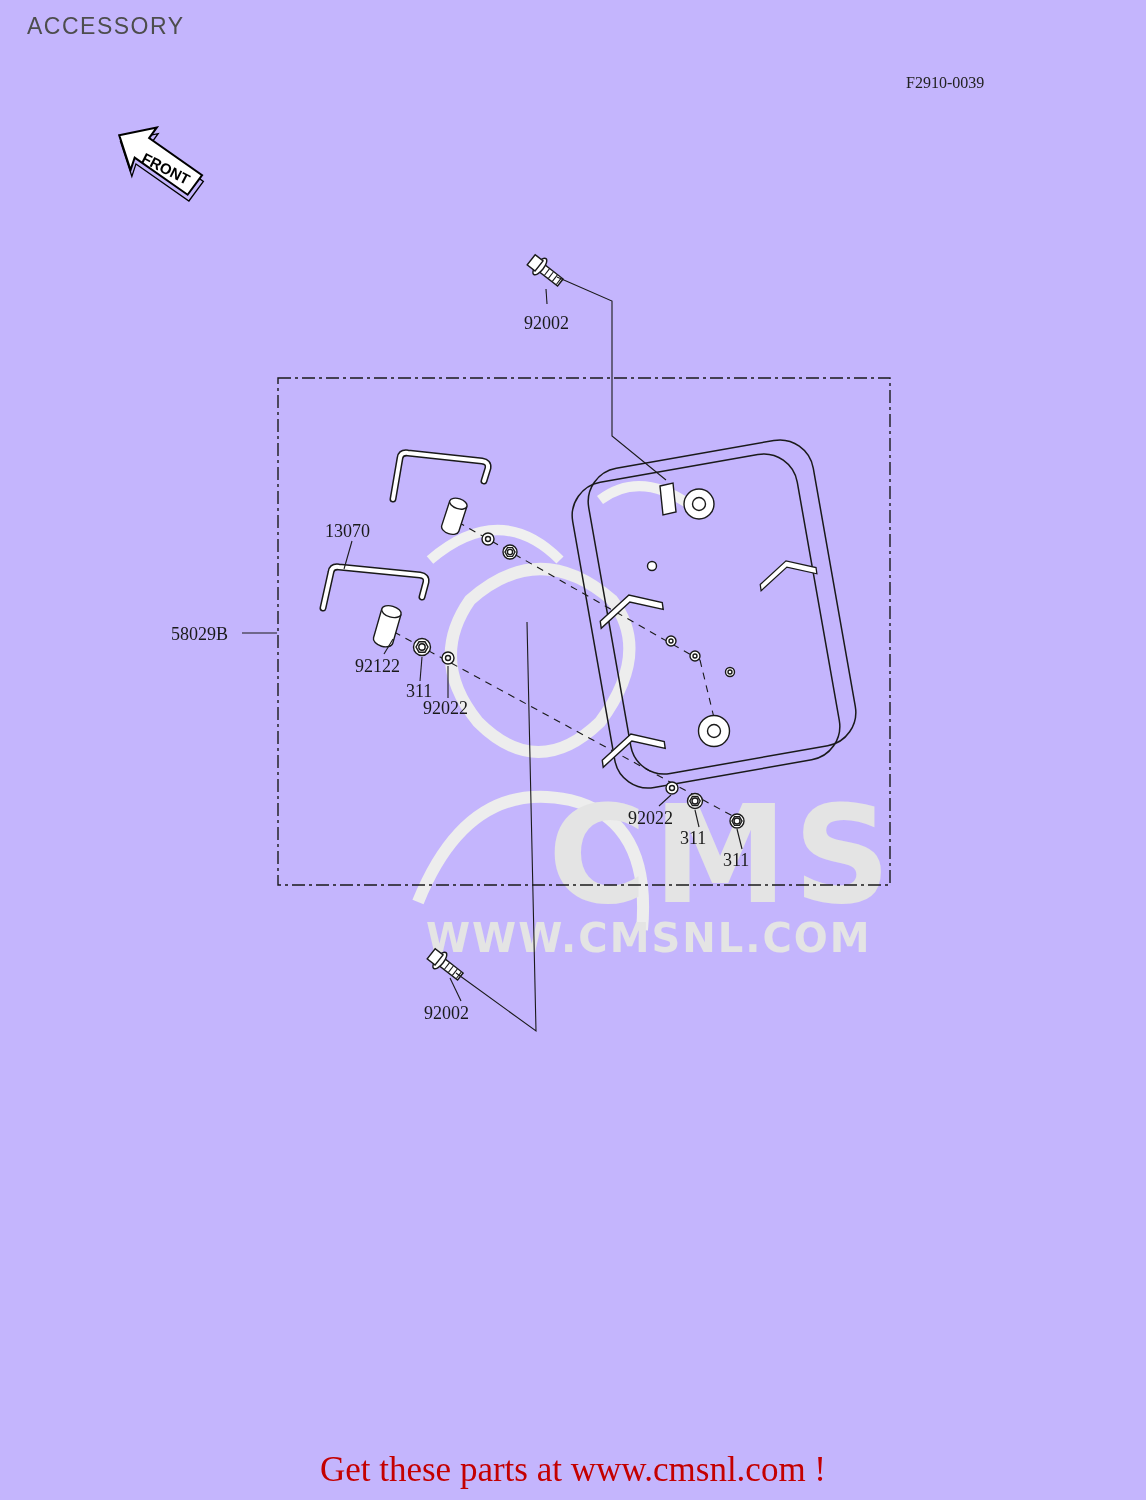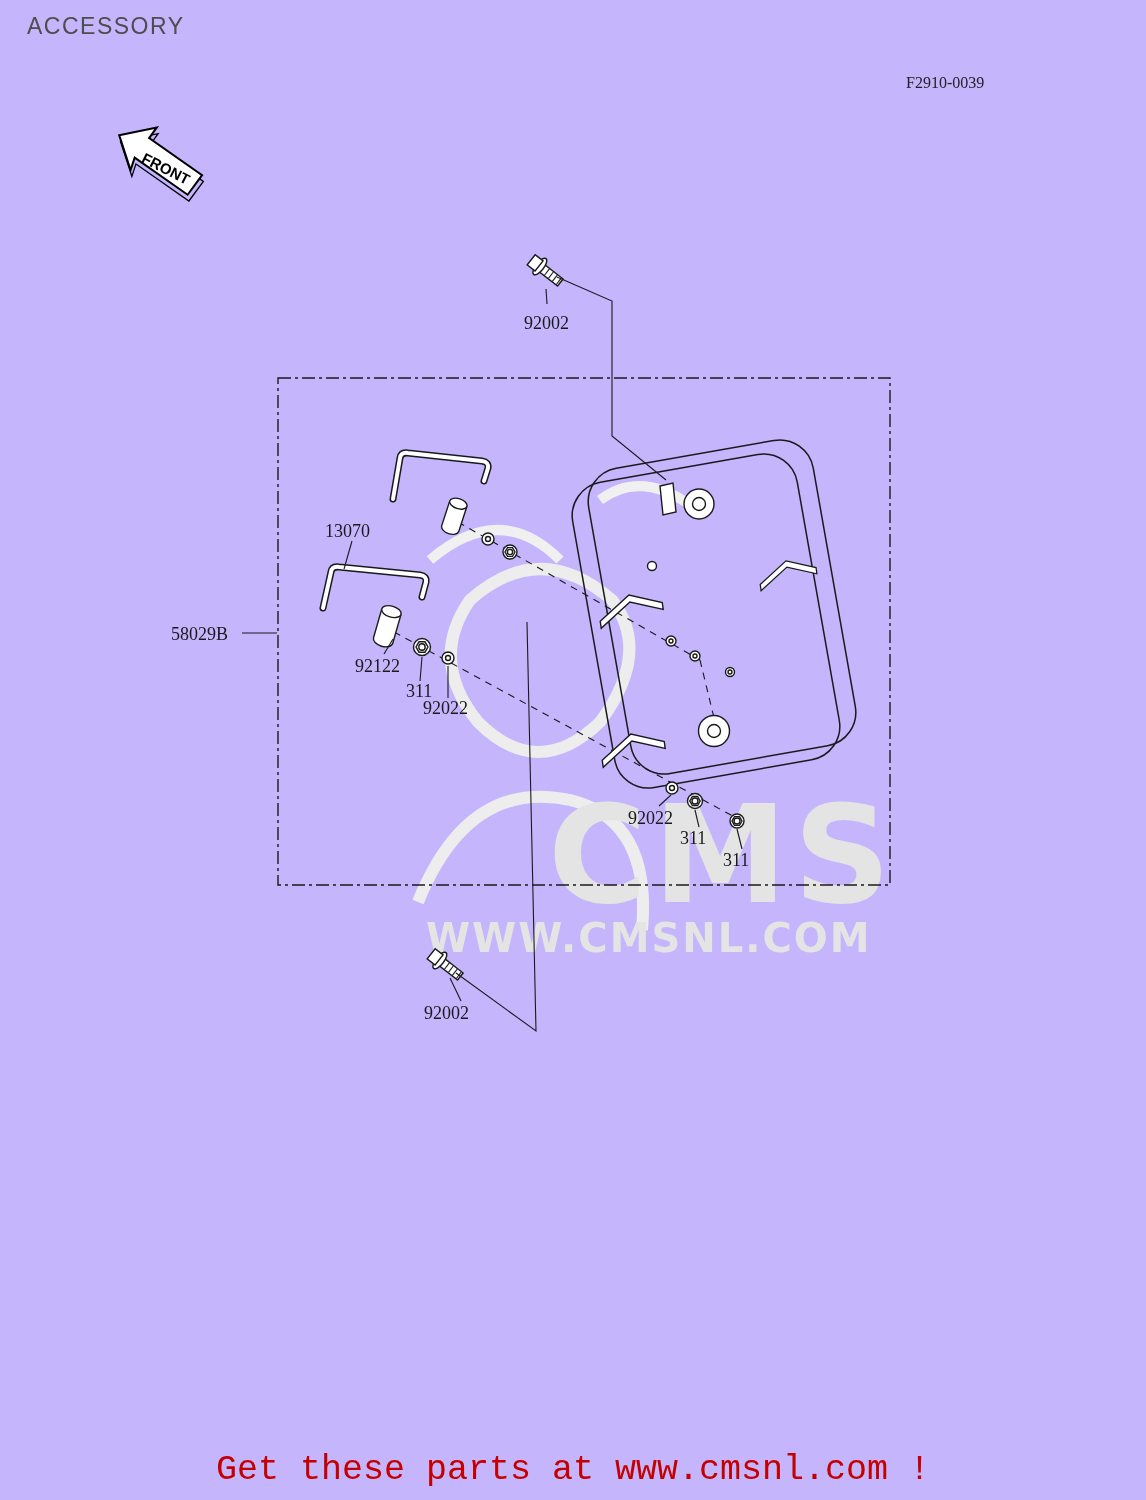--- a/index.html
+++ b/index.html
@@ -9,21 +9,21 @@
     font-family:"Liberation Sans", sans-serif;
   }
   .page-title {
     position:absolute; left:27px; top:13px;
     font-size:23px; color:#4d4d4d; letter-spacing:1.5px;
   }
   .diagram-svg { position:absolute; left:0; top:0; }
   .footer-cta {
     position:absolute; left:0; right:0; top:1450px;
     text-align:center;
-    font-family:Liberation Mono, monospace;
+    font-family:Liberation Serif, serif;
     font-size:35px; color:#c40000;
   }
   text.part-label {
     font-family:"Liberation Serif", serif;
     font-size:18px; fill:#1a1a1a;
   }
   text.fiche-code {
     font-family:"Liberation Serif", serif;
     font-size:16px; fill:#222;
   }

